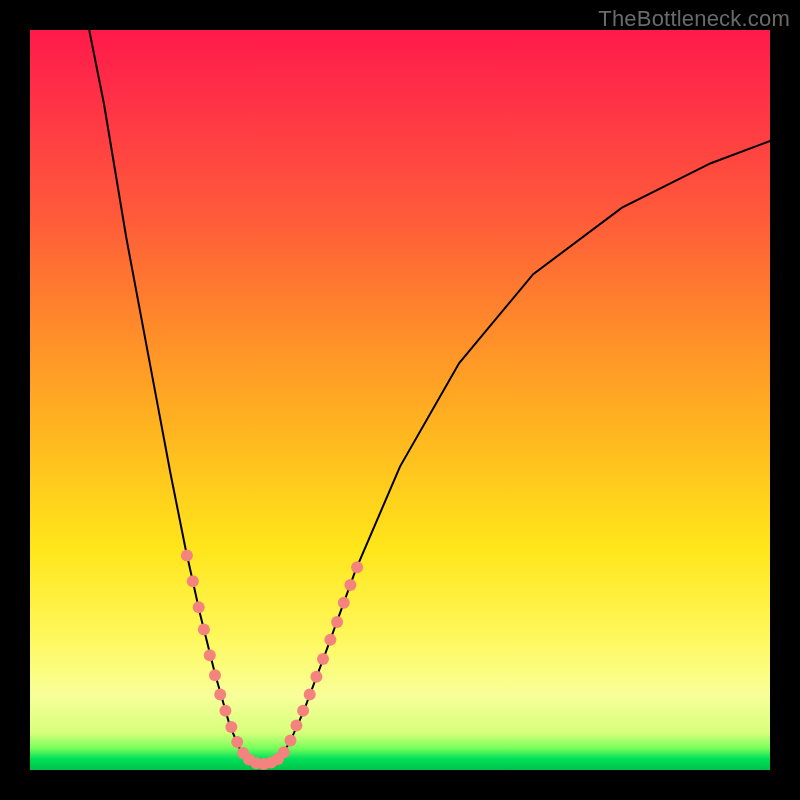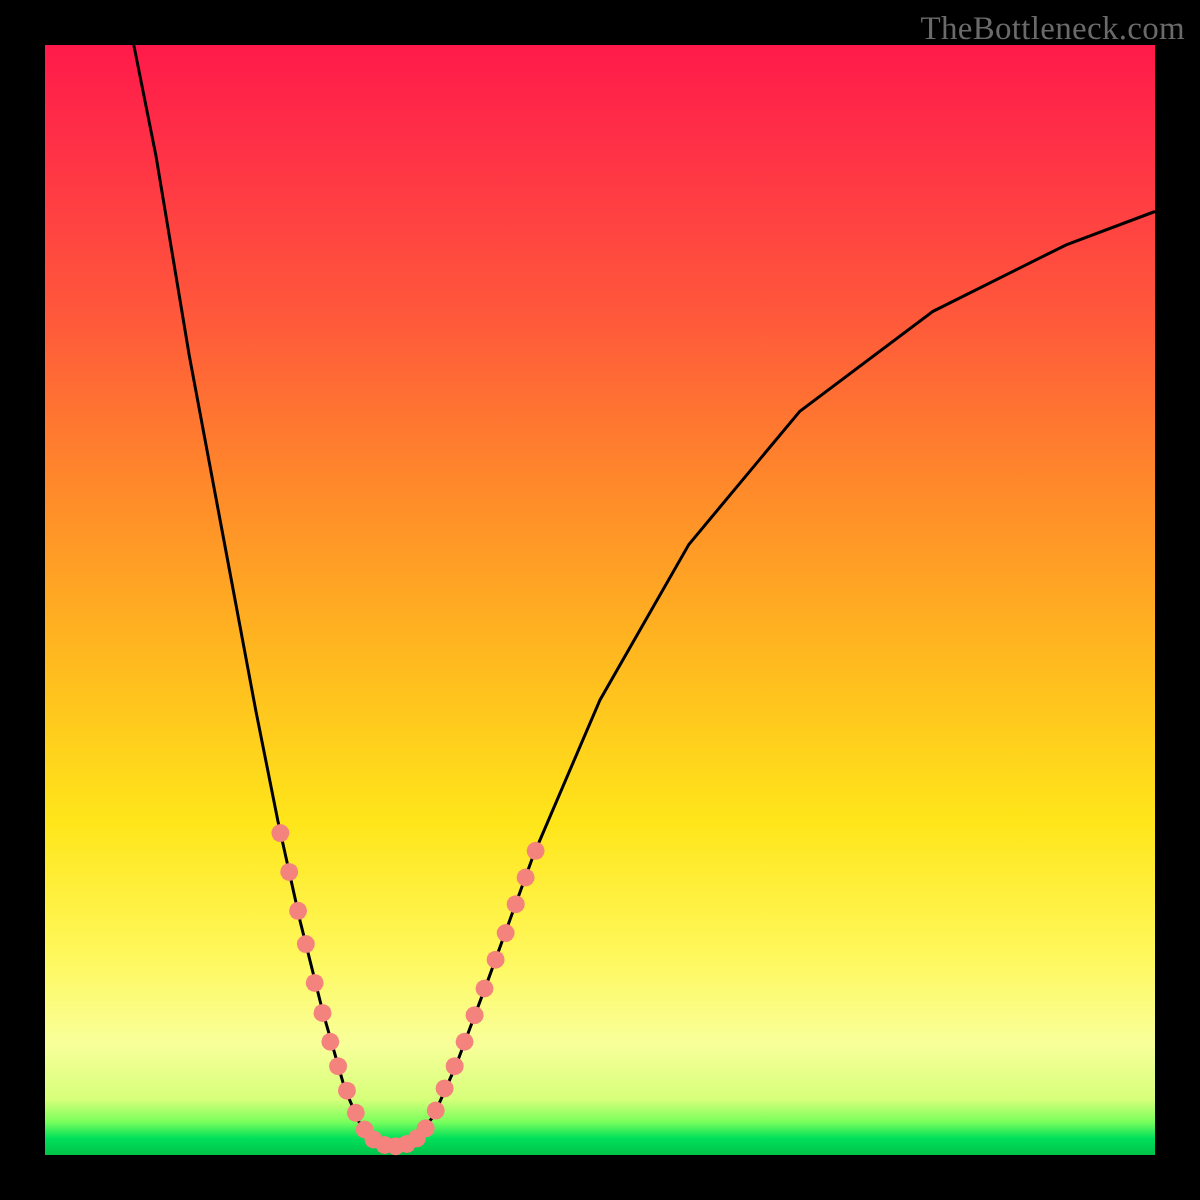--- a/index.html
+++ b/index.html
@@ -41,21 +41,20 @@
   }
   .watermark {
     position: absolute;
     top: 6px;
     right: 10px;
     font-size: 22px;
     font-weight: 500;
     color: #6a6a6a;
     letter-spacing: 0.2px;
     user-select: none;
-    font-family: Liberation Serif, serif;
   }
   svg.curve-layer {
     position: absolute;
     left: 0;
     top: 0;
     width: 740px;
     height: 740px;
     overflow: visible;
   }
   .curve {

